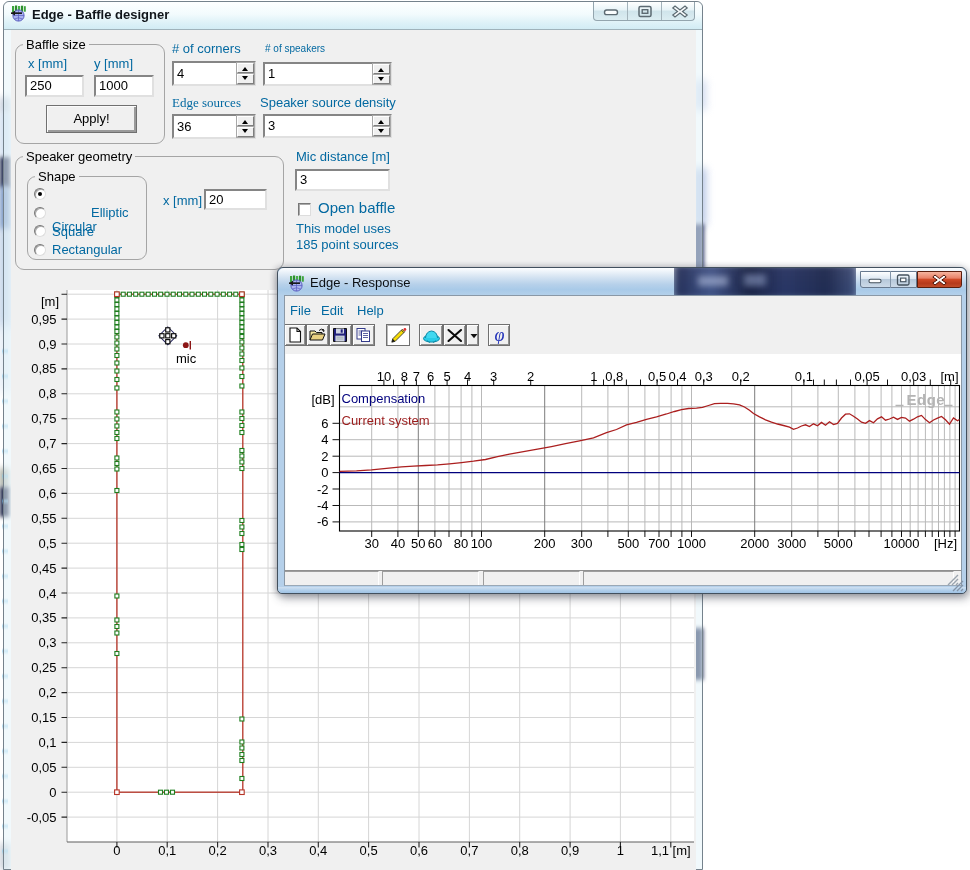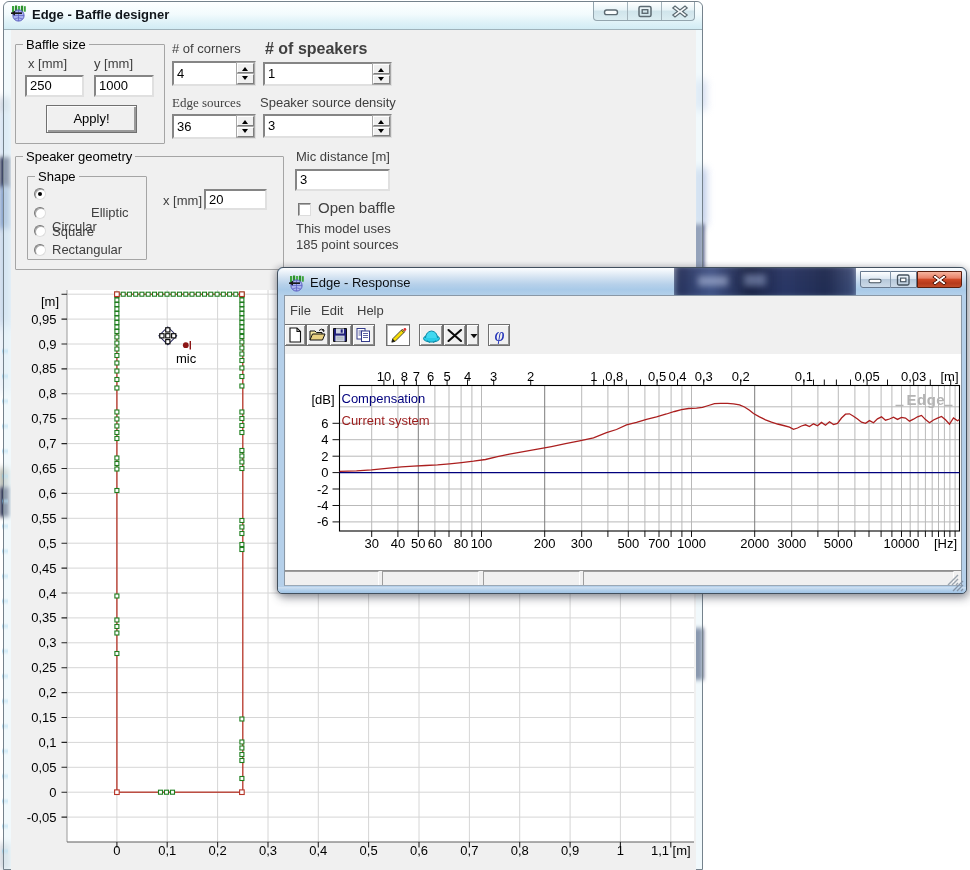--- a/index.html
+++ b/index.html
@@ -1,20 +1,20 @@
 <!DOCTYPE html>
 <html><head><meta charset="utf-8"><style>
 html,body{margin:0;padding:0;width:970px;height:870px;overflow:hidden;background:#fff;
  font-family:"Liberation Sans",sans-serif;}
 *{box-sizing:border-box;}
 .abs{position:absolute;}
-.lbl{position:absolute;font-size:13px;color:#404040;white-space:nowrap;line-height:15px;}
+.lbl{position:absolute;font-size:13px;color:#0369a1;white-space:nowrap;line-height:15px;}
 .inp{position:absolute;background:#fff;border:2px solid;border-color:#858585 #e0e0e0 #e0e0e0 #858585;
  font-size:13px;color:#000;line-height:18px;padding-left:3px;white-space:nowrap;}
-.gb{position:absolute;border:1px solid #a5a5a5;border-radius:1px;}
+.gb{position:absolute;border:1px solid #a5a5a5;border-radius:9px;}
 .gb>span{position:absolute;top:-8px;left:7px;background:#f0f0f0;padding:0 3px;font-size:13px;line-height:15px;white-space:nowrap;}
 .radio{position:absolute;width:12px;height:12px;border-radius:50%;background:#fff;
  border:1px solid;border-color:#777 #ddd #ddd #777;box-shadow:inset 1px 1px 0 #aaa;}
 .radio.sel:after{content:"";position:absolute;left:3px;top:3px;width:4px;height:4px;border-radius:50%;background:#000;}
 .tbtn{position:absolute;width:22px;height:22px;background:#f0f0f0;border:1px solid #707070;
  box-shadow:inset 1px 1px 0 #fdfdfd, inset -1px -1px 0 #909090;}
 .tbtn svg{position:absolute;left:2px;top:2px;}
 </style></head><body>
 <div class="abs" style="left:0px;top:97px;width:10px;height:16px;background:#8a9cb8;filter:blur(3px);opacity:0.5;"></div>
 <div class="abs" style="left:0px;top:112px;width:10px;height:46px;background:#bcd2ea;filter:blur(4px);opacity:0.85;"></div>
@@ -68,21 +68,21 @@
         <span>Baffle size</span>
       </div>
 <div class="lbl" style="left:17px;top:26px;font-size:13px;">x [mm]</div>
 <div class="lbl" style="left:83px;top:26px;font-size:13px;">y [mm]</div>
 <div class="inp" style="left:14px;top:45px;width:59px;height:22px;line-height:18px;">250</div>
 <div class="inp" style="left:83px;top:45px;width:60px;height:22px;line-height:18px;">1000</div>
 <div class="abs" style="left:35px;top:75px;width:91px;height:28px;background:#f0f0f0;
  border:1px solid #707070;box-shadow:inset 1px 1px 0 #fbfbfb, inset -2px -2px 0 #9a9a9a;
  font-size:13px;text-align:center;line-height:26px;">Apply!</div>
 <div class="lbl" style="left:161px;top:11px;font-size:13px;"># of corners</div>
-<div class="lbl" style="left:254px;top:11px;font-size:16px;font-weight:bold;"># of speakers</div>
+<div class="lbl" style="left:254px;top:11px;font-size:10px;"># of speakers</div>
 <div class="inp" style="left:161px;top:31px;width:84px;height:25px;line-height:21px;">4
 <div class="abs" style="right:0px;top:0px;width:17px;height:21px;">
 <div class="abs" style="left:0;top:0;width:17px;height:10px;background:#f0f0f0;border:1px solid #999;border-color:#fff #7e7e7e #7e7e7e #fff;box-shadow:0 0 0 1px #a8a8a8;"></div>
 <div class="abs" style="left:0;top:11px;width:17px;height:10px;background:#f0f0f0;border:1px solid #999;border-color:#fff #7e7e7e #7e7e7e #fff;box-shadow:0 0 0 1px #a8a8a8;"></div>
 <div class="abs" style="left:5px;top:4px;width:0;height:0;border-left:3.5px solid transparent;border-right:3.5px solid transparent;border-bottom:4px solid #000;"></div>
 <div class="abs" style="left:5px;top:13px;width:0;height:0;border-left:3.5px solid transparent;border-right:3.5px solid transparent;border-top:4px solid #000;"></div>
 </div></div>
 <div class="inp" style="left:252px;top:32px;width:129px;height:24px;line-height:20px;">1
 <div class="abs" style="right:0px;top:0px;width:17px;height:20px;">
 <div class="abs" style="left:0;top:0;width:17px;height:10px;background:#f0f0f0;border:1px solid #999;border-color:#fff #7e7e7e #7e7e7e #fff;box-shadow:0 0 0 1px #a8a8a8;"></div>

